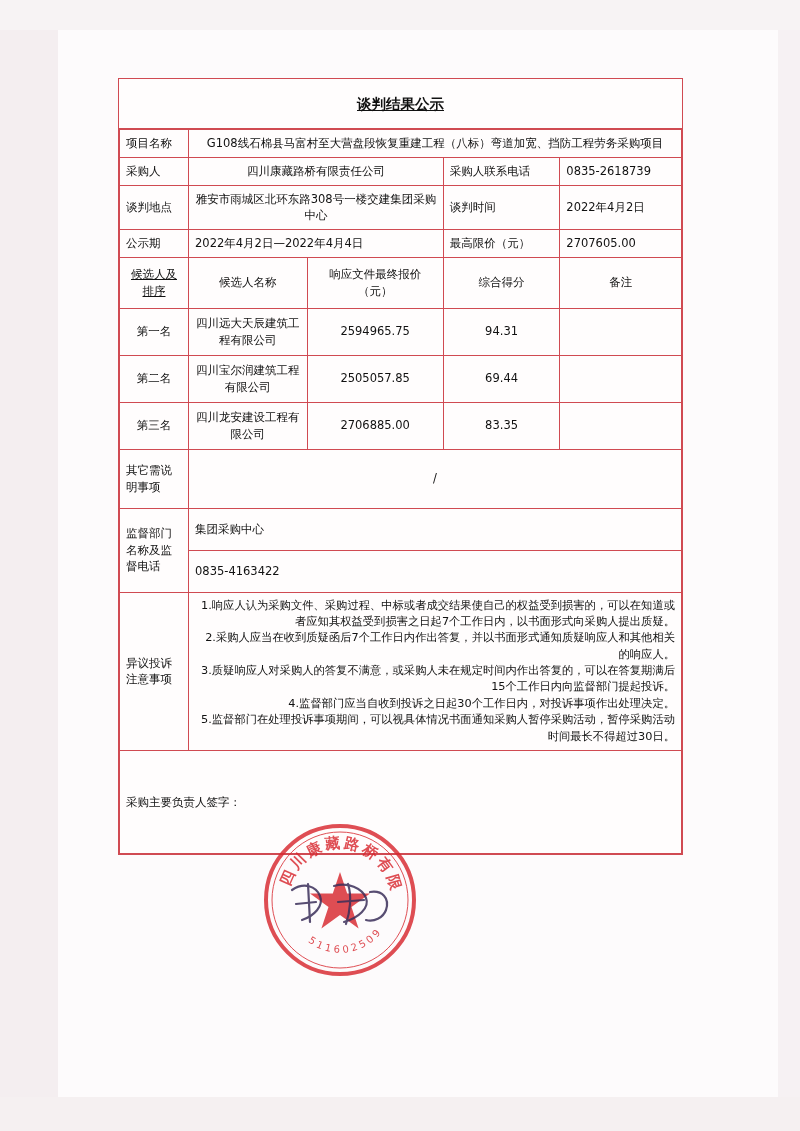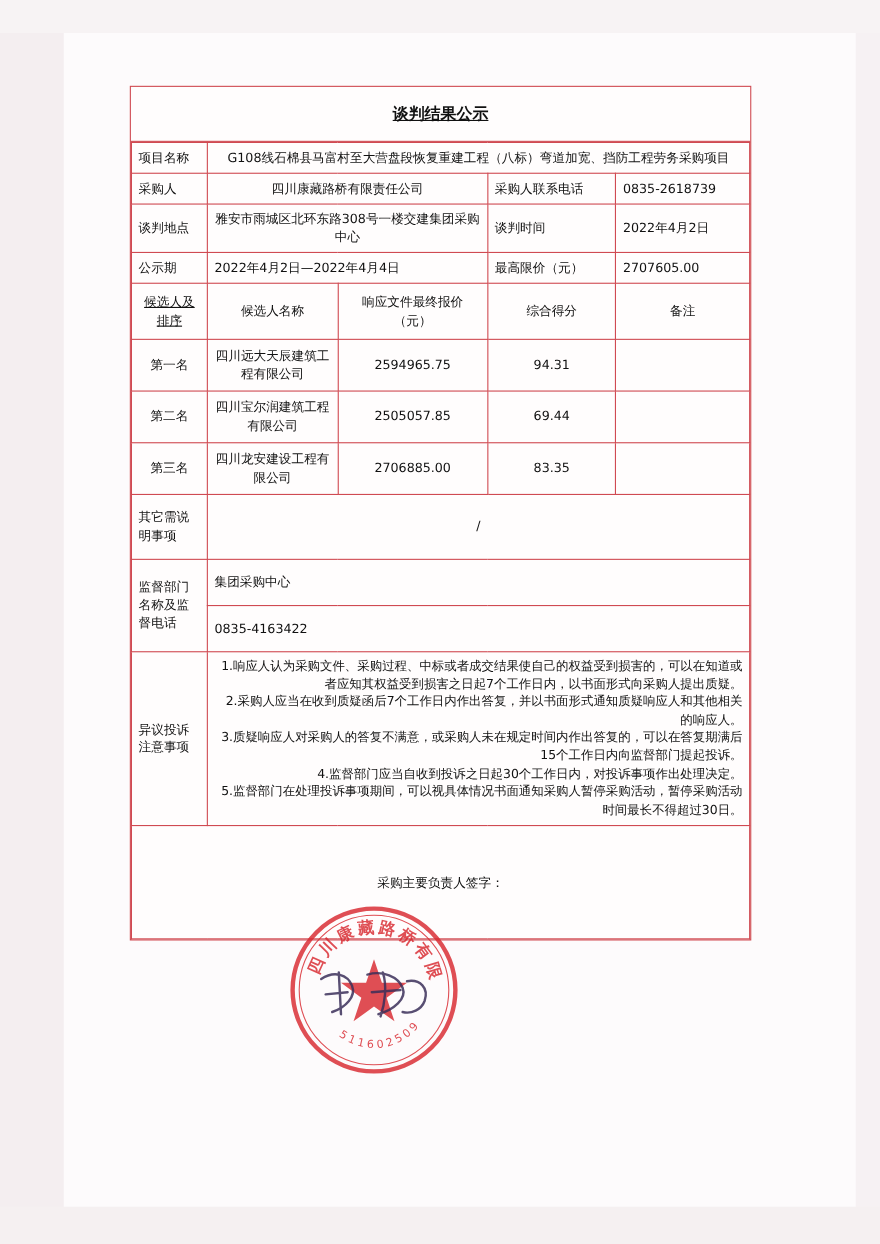--- a/index.html
+++ b/index.html
@@ -118,21 +118,20 @@
     line-height: 1.75;
     font-size: 11.3px;
     margin-left: 32px;
   }
   .notes p { margin: 0; }
   .sign-row td {
     height: 92px;
     vertical-align: top;
     padding-top: 14px;
     padding-left: 10px;
-    text-align: center;
   }
   .slash { text-align: center; }
 
   
   .seal {
     position: absolute;
     left: 262px;
     top: 822px;
     width: 156px;
     height: 156px;

